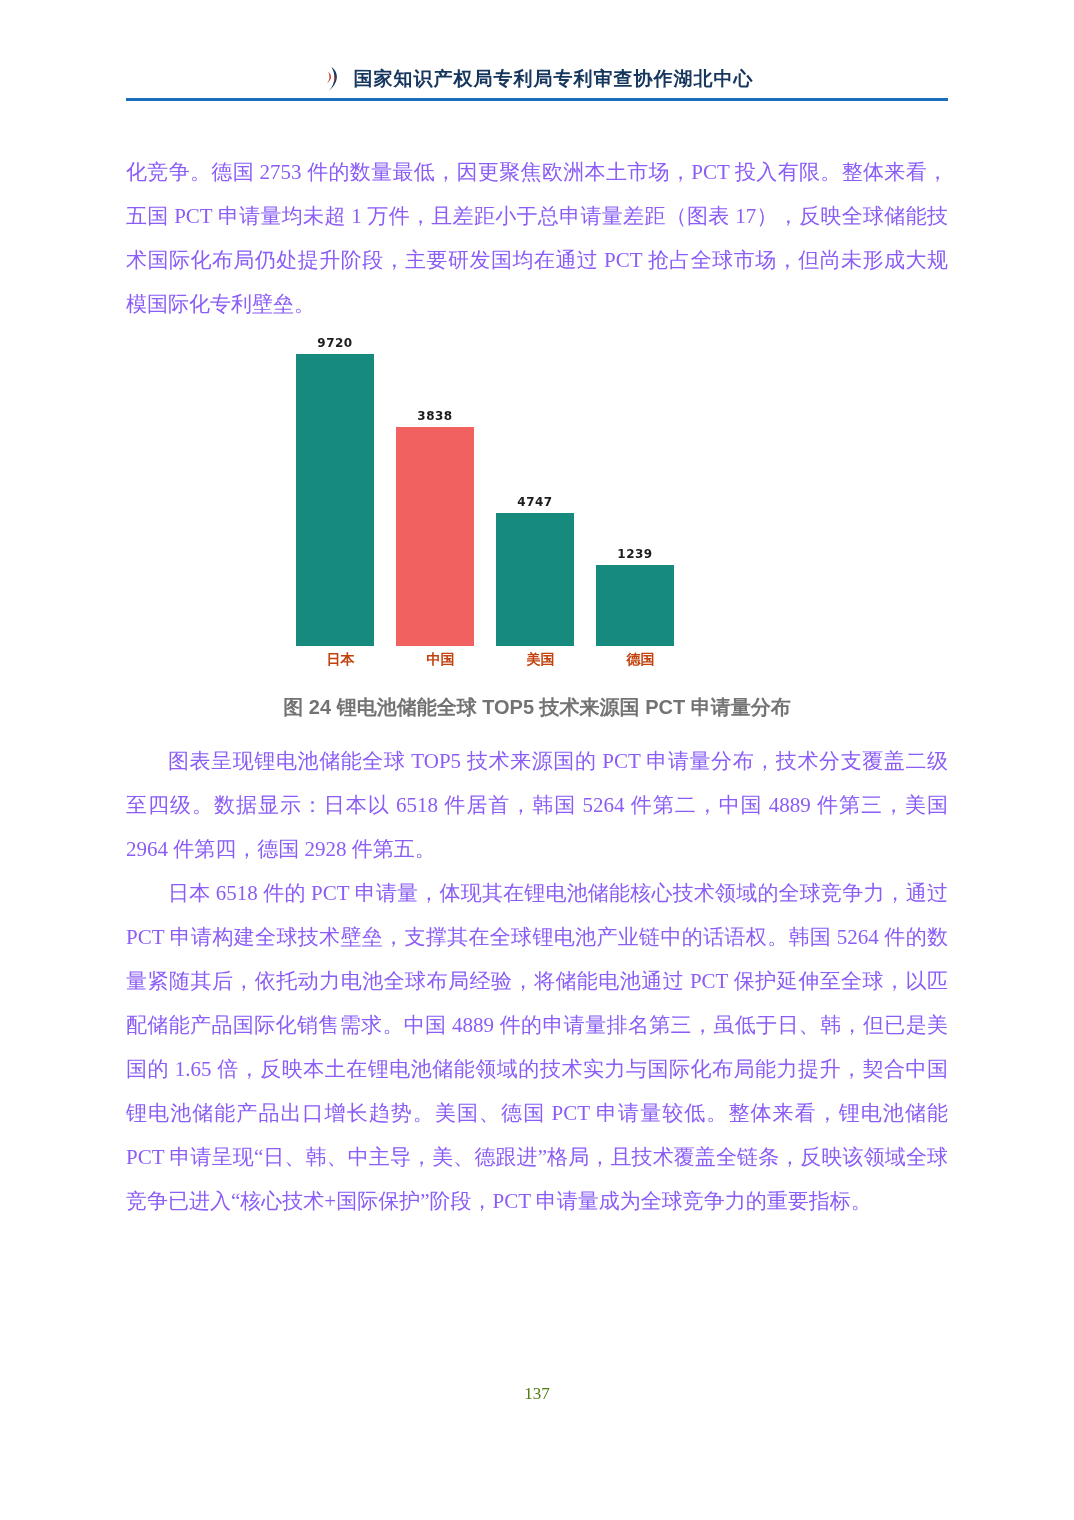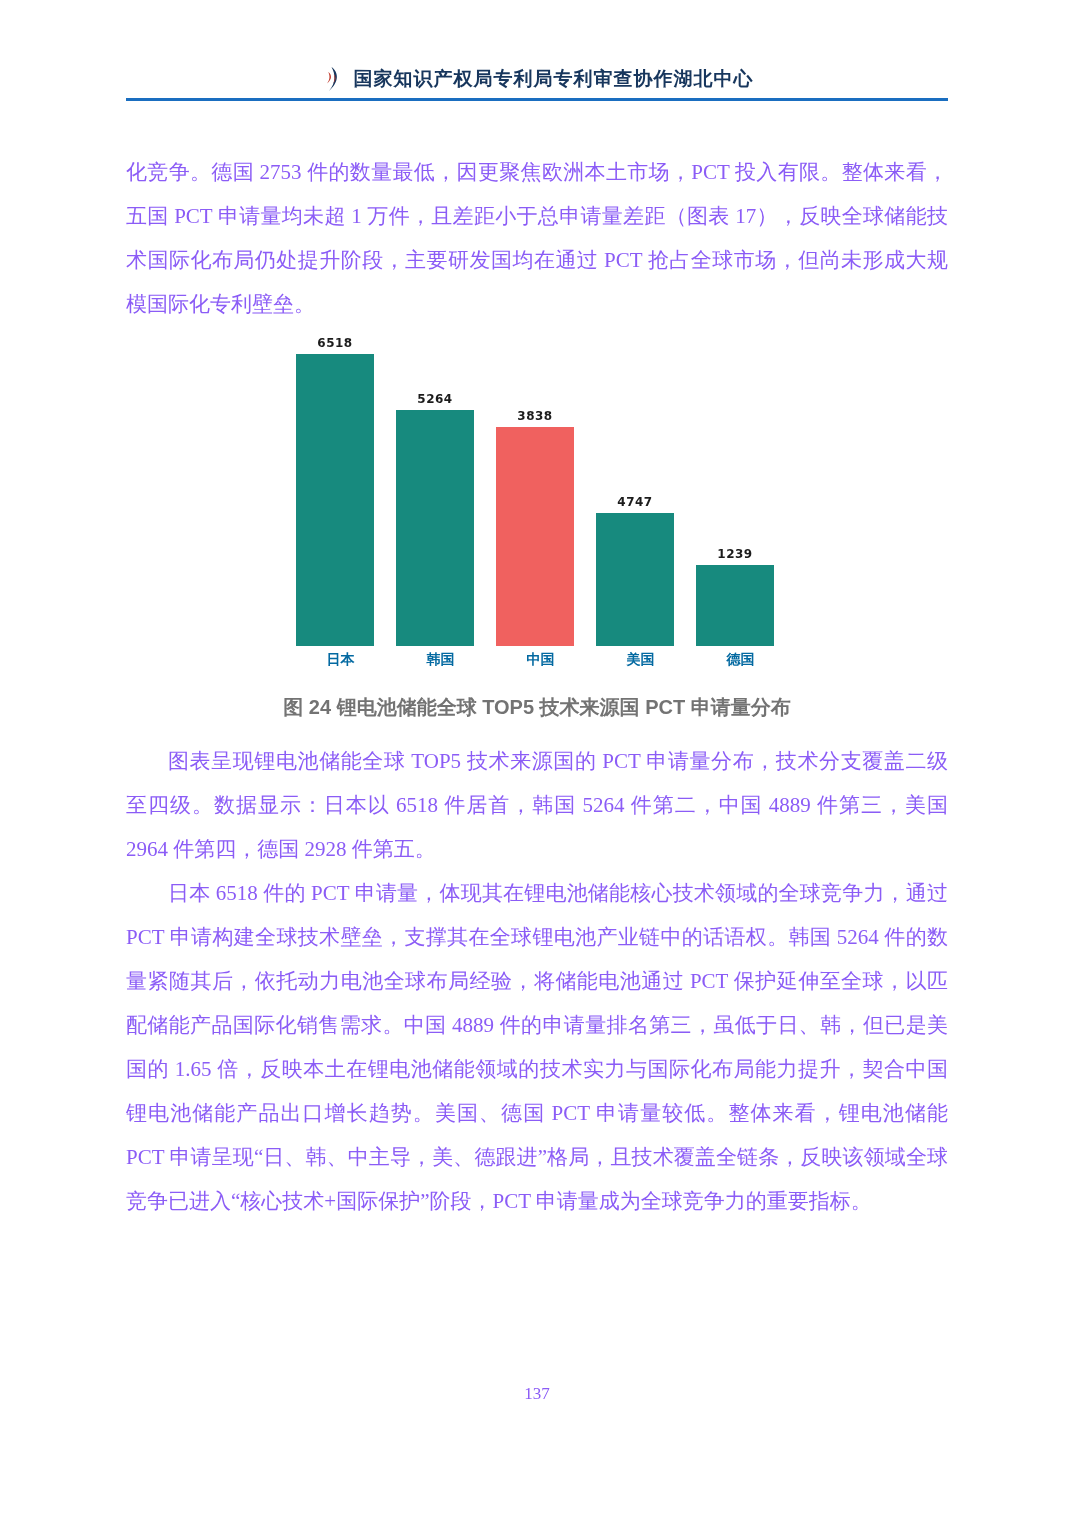--- a/index.html
+++ b/index.html
@@ -70,21 +70,21 @@
     color: #1c1c1c;
     letter-spacing: 0.5px;
     margin-bottom: 4px;
     white-space: nowrap;
   }
   .bar { width: 78px; }
   .bar-cat {
     font-family: "DejaVu Sans", "Liberation Sans", sans-serif;
     font-weight: 700;
     font-size: 14px;
-    color: #0369a1;
+    color: #c2410c;
     margin-top: 5px;
     height: 21px;
     white-space: nowrap;
     margin-left: 11px;
   }
   .chart-caption {
     margin-top: 22px;
     text-align: center;
     font-family: "Liberation Sans", "DejaVu Sans", sans-serif;
     font-weight: 700;
@@ -93,21 +93,21 @@
   }
 
   
   .page-number {
     position: absolute;
     left: 0;
     right: 0;
     top: 1384px;
     text-align: center;
     font-size: 17px;
-    color: #8b5cf6;
+    color: #4d7c0f;
   }
 </style>
 </head>
 <body>
 
 <div class="page">
 
   <header class="header">
     <div class="header-row">
       <span class="logo">
@@ -122,28 +122,23 @@
     <div class="header-rule" style="background: rgb(26, 110, 192);"></div>
   </header>
 
   <main class="body-text">
 
     <p class="body-par par-first">化竞争。德国 2753 件的数量最低，因更聚焦欧洲本土市场，PCT 投入有限。整体来看，五国 PCT 申请量均未超 1 万件，且差距小于总申请量差距（图表 17），反映全球储能技术国际化布局仍处提升阶段，主要研发国均在通过 PCT 抢占全球市场，但尚未形成大规模国际化专利壁垒。</p>
 
     <figure class="chart-figure">
       <div class="bars-row">
           <div class="bar-col">
-            <div class="bar-value">6518</div>
+            <div class="bar-value">9720</div>
             <div class="bar" style="height: 292px; background-color: rgb(23, 138, 126);"></div>
             <div class="bar-cat">日本</div>
-          </div>
-          <div class="bar-col">
-            <div class="bar-value">5264</div>
-            <div class="bar" style="height: 236px; background-color: rgb(23, 138, 126);"></div>
-            <div class="bar-cat">韩国</div>
           </div>
           <div class="bar-col">
             <div class="bar-value">3838</div>
             <div class="bar" style="height: 219px; background-color: rgb(240, 97, 95);"></div>
             <div class="bar-cat">中国</div>
           </div>
           <div class="bar-col">
             <div class="bar-value">4747</div>
             <div class="bar" style="height: 133px; background-color: rgb(23, 138, 126);"></div>
             <div class="bar-cat">美国</div>

